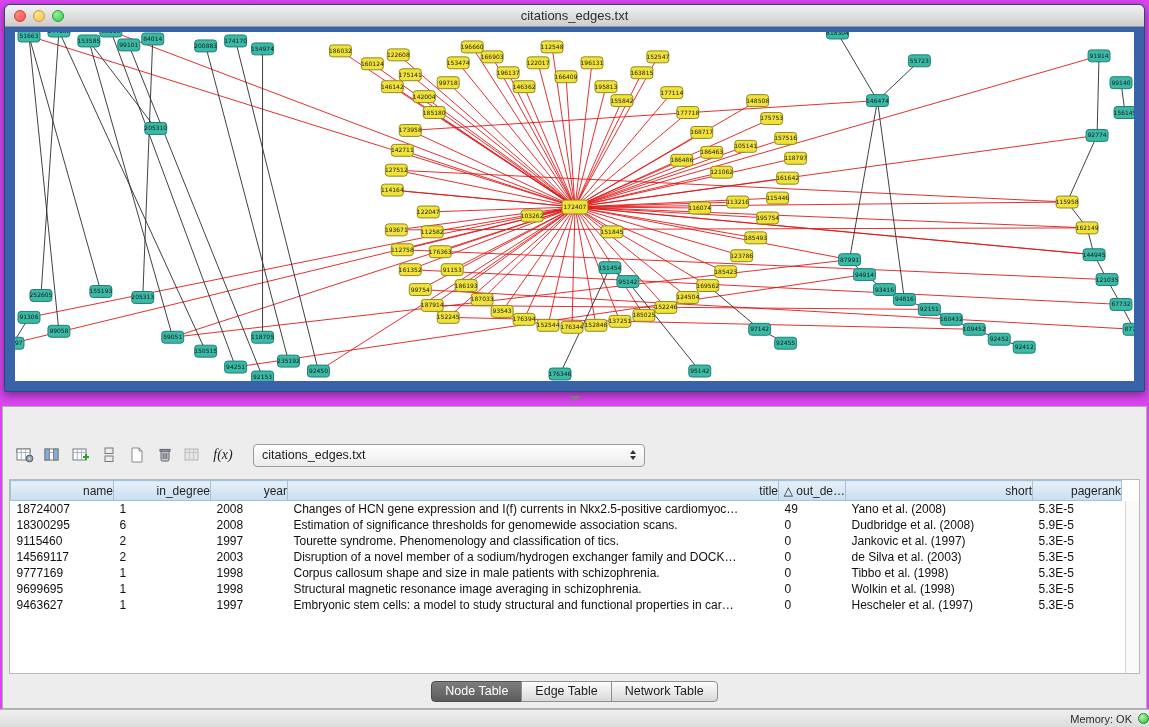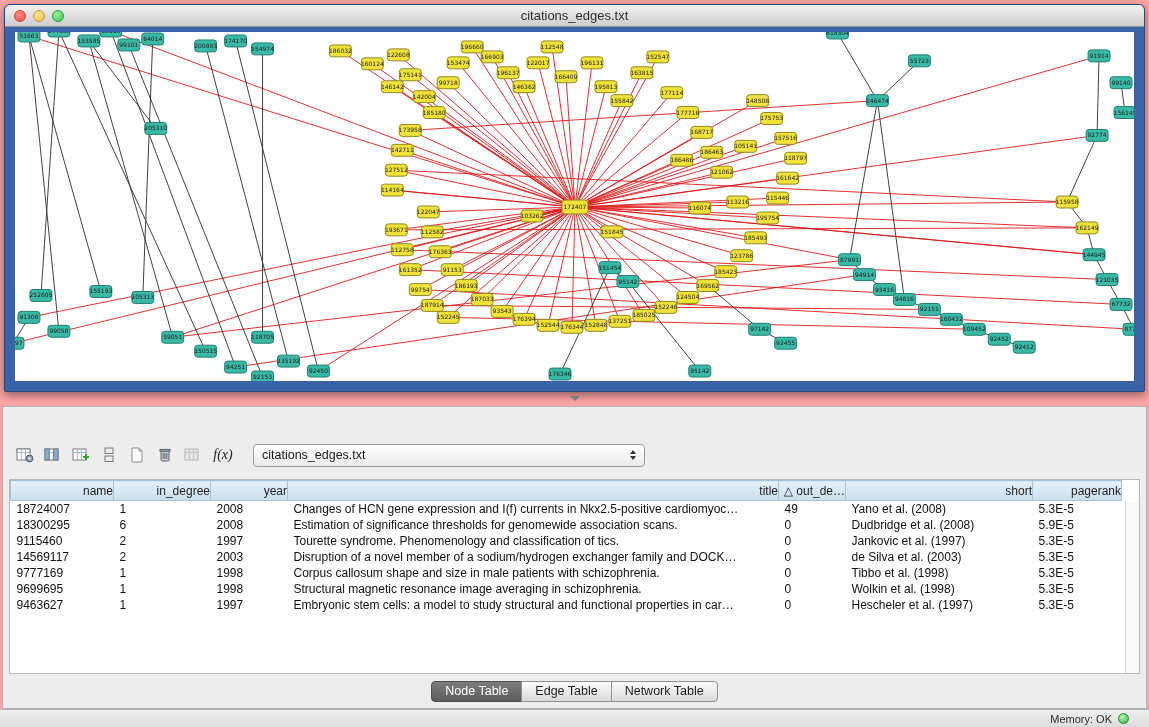--- a/index.html
+++ b/index.html
@@ -1,17 +1,17 @@
 <!DOCTYPE html>
 <html><head>
 <meta charset="utf-8">
 <style>
   * { margin:0; padding:0; box-sizing:border-box; }
   html,body { background:#c9c9c9; }
-  .app { position:relative; width:1149px; height:727px; background:#fca5a5; overflow:hidden;
+  .app { position:relative; width:1149px; height:727px; background:#d946ef; overflow:hidden;
          font-family:"Liberation Sans", sans-serif; }
 
   
   .graph-window { position:absolute; left:4px; top:4px; width:1141px; height:388px;
     background:#3a62a8; border:1px solid #29497f; border-radius:6px 6px 2px 2px;
     box-shadow:0 3px 10px rgba(0,0,0,.45); }
   .titlebar { height:22px; border-radius:5px 5px 0 0;
     background:linear-gradient(#f2f2f2,#cdcdcd); border-bottom:1px solid #989898; position:relative; }
   .traffic { position:absolute; left:9px; top:5px; display:flex; gap:7px; }
   .light { width:12px; height:12px; border-radius:50%; display:inline-block; }
@@ -73,21 +73,21 @@
     background:linear-gradient(#fdfdfd,#d9d9d9); color:#1e1e1e; margin-left:-1px;
     font-family:"Liberation Sans", sans-serif; }
   .tab:first-child { border-radius:4px 0 0 4px; margin-left:0; }
   .tab:last-child { border-radius:0 4px 4px 0; }
   .tab.active { background:linear-gradient(#7d7d7d,#5c5c5c); color:#fff; border-color:#4e4e4e; }
 
   
   .statusbar { position:absolute; left:0; right:0; bottom:0; height:18px;
     background:linear-gradient(#efefef,#dcdcdc); border-top:1px solid #b5b5b5;
     display:flex; align-items:center; justify-content:flex-end; gap:6px;
-    padding-right:20px; font-size:11px; color:#2c2c2c; }
+    padding-right:0; font-size:11px; color:#2c2c2c; }
   .memdot { width:11px; height:11px; border-radius:50%;
     background:radial-gradient(circle at 35% 30%, #b7f5b0, #2fb637); border:1px solid #1f8a28; }
 </style>
 </head>
 <body>
 
 <div class="app">
 
   <div class="graph-window">
     <div class="titlebar">

